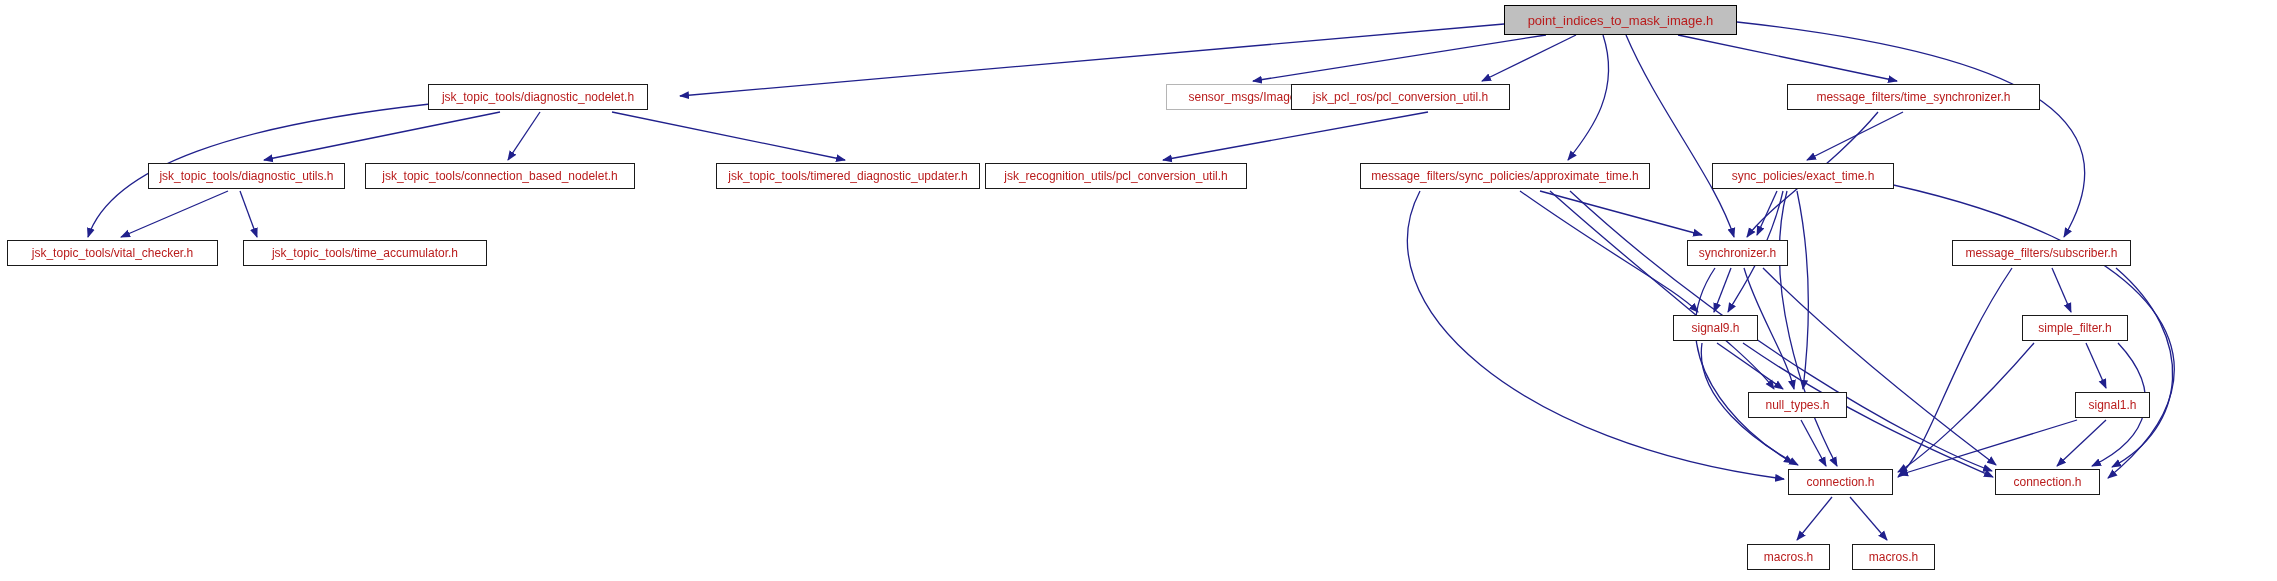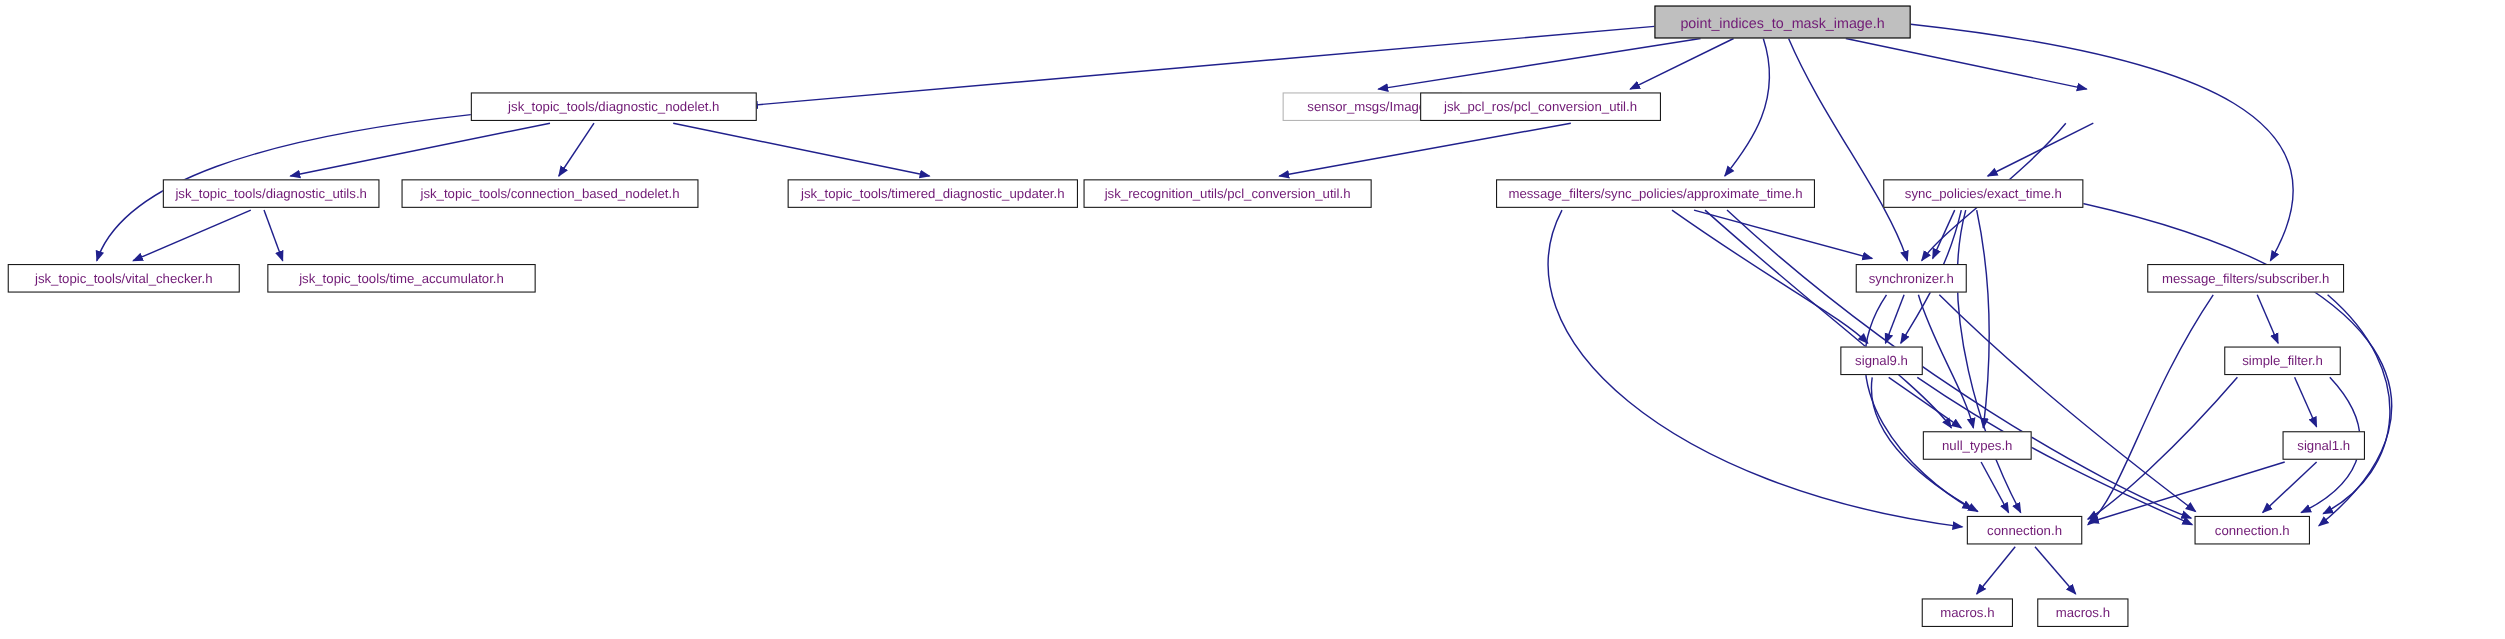--- a/index.html
+++ b/index.html
@@ -10,21 +10,21 @@
     font-family:"Liberation Sans", sans-serif;
     overflow:hidden;
   }
   #edges{position:absolute;left:0;top:0;z-index:0;}
   .node{
     position:absolute;
     height:26px;
     border:1.2px solid #1a1a1a;
     background:#ffffff;
     display:flex;align-items:center;justify-content:center;
-    font-size:12px;color:#701a75;white-space:nowrap;
+    font-size:12px;color:#b91c1c;white-space:nowrap;
     z-index:1;
     box-sizing:border-box;
     text-align:center;
   }
   .node.root{
     background:#bfbfbf;
     border:1.6px solid #000000;
     height:30px;
     font-size:13px;
   }
@@ -88,32 +88,35 @@
       <path marker-end="url(#arr)" d="M2106,420 L2057,466"></path>
       <path marker-end="url(#arr)" d="M1832,497 L1797,540"></path>
       <path marker-end="url(#arr)" d="M1850,497 L1887,540"></path>
     </g>
   </svg>
 
   <div class="node root" style="left:1504px;top:5px;width:233px">
     <span>point_indices_to_mask_image.h</span>
   </div>
 
-  <div class="node" style="left:428px;top:84px;width:260px">
+  <div class="node" style="left:428px;top:84px;width:220px">
     <span>jsk_topic_tools/diagnostic_nodelet.h</span>
   </div>
 
   <div class="node external" style="left:1166px;top:84px;width:163px">
     <span>sensor_msgs/Image.h</span>
   </div>
 
   <div class="node" style="left:1291px;top:84px;width:219px">
     <span>jsk_pcl_ros/pcl_conversion_util.h</span>
   </div>
 
+  <div class="node" style="left:1787px;top:84px;width:253px">
+    <span>message_filters/time_synchronizer.h</span>
+  </div>
 
   <div class="node" style="left:148px;top:163px;width:197px">
     <span>jsk_topic_tools/diagnostic_utils.h</span>
   </div>
 
   <div class="node" style="left:365px;top:163px;width:270px">
     <span>jsk_topic_tools/connection_based_nodelet.h</span>
   </div>
 
   <div class="node" style="left:716px;top:163px;width:264px">
@@ -141,21 +144,21 @@
   </div>
 
   <div class="node" style="left:1687px;top:240px;width:101px">
     <span>synchronizer.h</span>
   </div>
 
   <div class="node" style="left:1952px;top:240px;width:179px">
     <span>message_filters/subscriber.h</span>
   </div>
 
-  <div class="node" style="left:1673px;top:315px;width:75px">
+  <div class="node" style="left:1673px;top:315px;width:85px">
     <span>signal9.h</span>
   </div>
 
   <div class="node" style="left:2022px;top:315px;width:106px">
     <span>simple_filter.h</span>
   </div>
 
   <div class="node" style="left:1748px;top:392px;width:99px">
     <span>null_types.h</span>
   </div>

